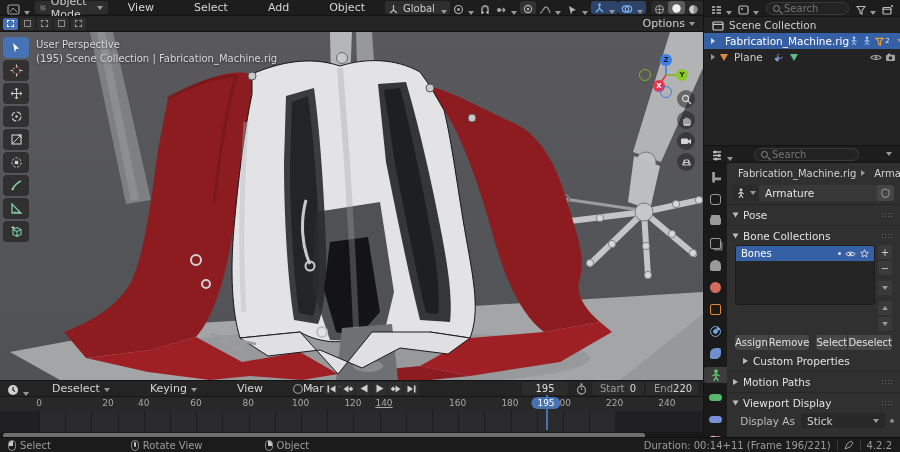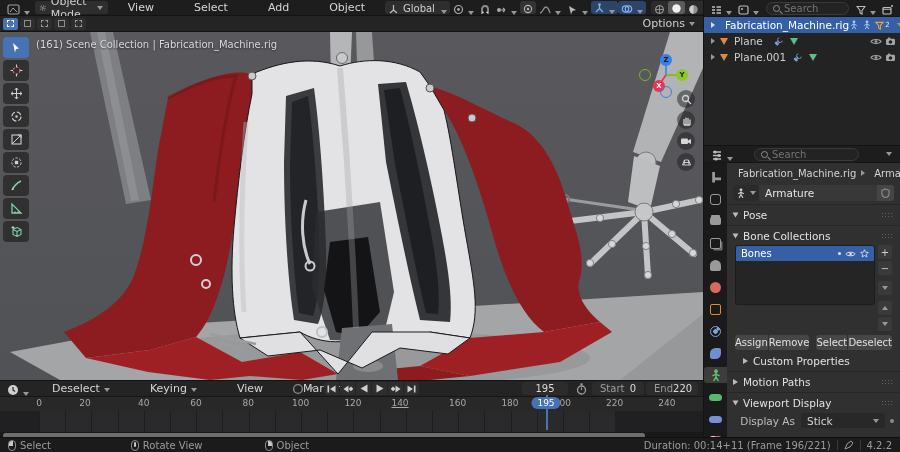--- a/index.html
+++ b/index.html
@@ -313,21 +313,22 @@
       <path d="M306,168 C300,190 302,215 310,232" stroke="#c9cacc" stroke-width="3" fill="none"></path>
       <circle cx="310" cy="234" r="4.5" fill="none" stroke="#c9cacc" stroke-width="2"></circle>
       <circle cx="322" cy="300" r="5" fill="none" stroke="#bfc0c2" stroke-width="2"></circle>
       <path d="M210,302 L256,312 M220,310 L244,318" stroke="#9b9c9e" stroke-width="2.5" fill="none"></path>
 
       <path d="M340,36 C346,110 352,200 356,296" stroke="#9fa0a2" stroke-width="6" fill="none" opacity=".35"></path>
       <path d="M246,90 C242,150 240,220 244,280" stroke="#b9babc" stroke-width="5" fill="none" opacity=".4"></path>
     </svg>
 
     <div id="vp-overlay" class="abs">
-      <div>(161) Scene Collection | Fabrication_Machine.rig</div>
+      <div>User Perspective</div>
+      <div>(195) Scene Collection | Fabrication_Machine.rig</div>
     </div>
 
     <div id="toolbar" class="abs">
       <span class="tool on">
           <svg width="12" height="12" viewBox="0 0 12 12">
             <path d="M3 1 L9 6.5 L6 7 L5 10.5 Z" fill="#fff"></path>
           </svg>
         </span>
       <span class="tool">
           <svg width="13" height="13" viewBox="0 0 13 13">
@@ -445,20 +446,27 @@
           </svg>
           <span class="chev"></span>
         </span>
       <span class="iconbtn">
           <svg width="11" height="10" viewBox="0 0 11 10">
             <rect x="1" y="2.5" width="8" height="6.5" rx="1" fill="none" stroke="#bdbdbd" stroke-width="1.2"></rect>
             <path d="M1 4.2 h8 M9 1 h2 M10 0 v2" stroke="#bdbdbd" stroke-width="1.1"></path>
           </svg>
         </span>
     </div>
+    <div class="ol-row" style="padding-left:8px">
+      <svg width="12" height="11" viewBox="0 0 12 11" style="margin-right:5px">
+          <rect x="1" y="2" width="10" height="8" rx="1" fill="none" stroke="#cfcfcf" stroke-width="1.2"></rect>
+          <path d="M1 4.4 H11" stroke="#cfcfcf" stroke-width="1.1"></path>
+        </svg>
+      <span>Scene Collection</span>
+    </div>
     <div class="ol-row sel" style="padding-left:6px">
       <span class="chev r" style="border-top-color:#dcdcdc;margin:0 4px 0 0"></span>
       <svg width="11" height="11" viewBox="0 0 11 11" style="margin-right:5px">
           <circle cx="5.5" cy="2" r="1.6" fill="#fff"></circle>
           <path d="M5.5 3.6 V7 M5.5 4.5 L2.5 6 M5.5 4.5 L8.5 6 M5.5 7 L3.5 10 M5.5 7 L7.5 10" stroke="#fff" stroke-width="1.2" fill="none"></path>
         </svg>
       <span>Fabrication_Machine.rig</span>
       <span class="ol-right">
         <svg width="10" height="10" viewBox="0 0 11 11">
             <circle cx="5.5" cy="2" r="1.5" fill="#9fd0f2"></circle>
@@ -476,41 +484,20 @@
         </span>
         <span class="chev"></span>
 
       </span>
     </div>
     <div class="ol-row" style="padding-left:6px">
       <span class="chev r" style="margin:0 4px 0 0"></span>
       <span class="tri" style="margin-right:6px"></span>
       <span>Plane</span>
       <svg width="11" height="11" viewBox="0 0 12 12" style="margin-left:10px">
-          <path d="M7.5 1.5 a3 3 0 1 0 3 3 L8 7 L5 4 Z" fill="#7a9fd8"></path>
-          <rect x="2" y="6.5" width="4.5" height="3" rx="1" transform="rotate(45 4 8)" fill="#7a9fd8"></rect>
-        </svg>
-      <span class="tri green" style="margin-left:6px"></span>
-      <span class="ol-right">
-        <svg width="12" height="9" viewBox="0 0 14 9">
-            <path d="M1 4.5 C3 1.5 11 1.5 13 4.5 C11 7.5 3 7.5 1 4.5 Z" fill="none" stroke="#a5a5a5" stroke-width="1.2"></path>
-            <circle cx="7" cy="4.5" r="1.6" fill="#a5a5a5"></circle>
-          </svg>
-        <svg width="11" height="9" viewBox="0 0 12 10">
-            <rect x="1" y="2" width="10" height="7" rx="1.5" fill="#a5a5a5"></rect>
-            <circle cx="6" cy="5.5" r="2" fill="#232323"></circle>
-            <rect x="3" y="0.5" width="3" height="2" rx="1" fill="#a5a5a5"></rect>
-          </svg>
-      </span>
-    </div>
-    <div class="ol-row" style="padding-left:6px">
-      <span class="chev r" style="margin:0 4px 0 0"></span>
-      <span class="tri" style="margin-right:6px"></span>
-      <span>Plane.001</span>
-      <svg width="11" height="11" viewBox="0 0 12 12" style="margin-left:6px">
           <path d="M7.5 1.5 a3 3 0 1 0 3 3 L8 7 L5 4 Z" fill="#7a9fd8"></path>
           <rect x="2" y="6.5" width="4.5" height="3" rx="1" transform="rotate(45 4 8)" fill="#7a9fd8"></rect>
         </svg>
       <span class="tri green" style="margin-left:6px"></span>
       <span class="ol-right">
         <svg width="12" height="9" viewBox="0 0 14 9">
             <path d="M1 4.5 C3 1.5 11 1.5 13 4.5 C11 7.5 3 7.5 1 4.5 Z" fill="none" stroke="#a5a5a5" stroke-width="1.2"></path>
             <circle cx="7" cy="4.5" r="1.6" fill="#a5a5a5"></circle>
           </svg>
         <svg width="11" height="9" viewBox="0 0 12 10">
@@ -784,27 +771,27 @@
         <span>0</span>
       </span>
       <span class="abs ffield row" style="left:646px;width:52px;justify-content:space-between">
         <span style="color:#9d9d9d">End</span>
         <span>220</span>
       </span>
     </div>
     <div id="tl-ruler">
       <span id="framebadge">195</span>
     <span class="tick" style="left: 39px;">0</span>
-        <span class="tick" style="left: 85px; text-align: right;">20</span>
+        <span class="tick" style="left: 108px; text-align: right;">20</span>
         <span class="tick" style="left: 143.66px;">40</span>
         <span class="tick" style="left: 195.99px;">60</span>
         <span class="tick" style="left: 248.32px;">80</span>
         <span class="tick" style="left: 300.65px;">100</span>
         <span class="tick" style="left: 352.98px;">120</span>
-        <span class="tick" style="left: 400px; text-decoration: underline;">140</span>
+        <span class="tick" style="left: 384px; text-decoration: underline;">140</span>
         <span class="tick" style="left: 457.64px;">160</span>
         <span class="tick" style="left: 509.97px;">180</span>
         <span class="tick" style="left: 562.3px;">200</span>
         <span class="tick" style="left: 614.63px;">220</span>
         <span class="tick" style="left: 666.96px;">240</span>
       </div>
     <div id="tl-track">
       <div id="tl-range"></div>
     </div>
     <div id="playhead"></div>

